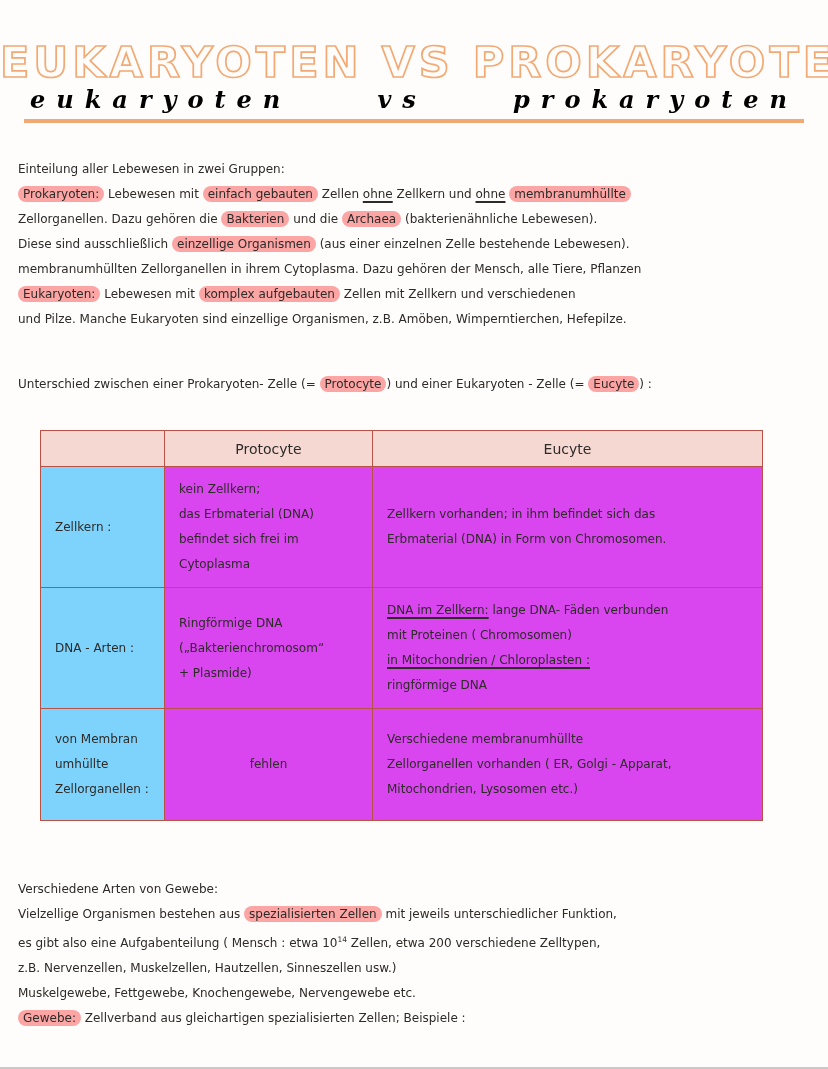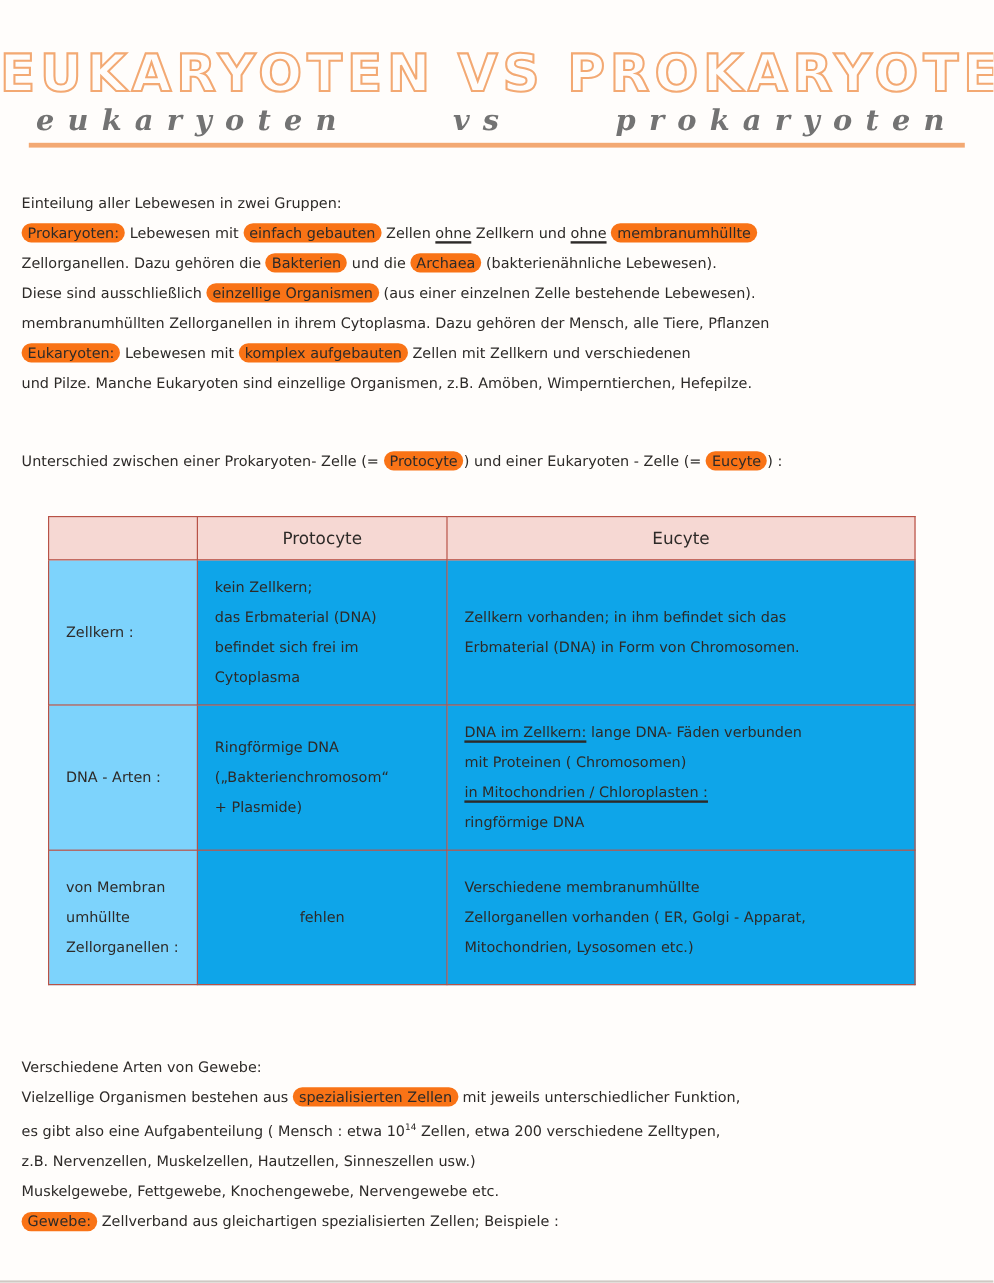--- a/index.html
+++ b/index.html
@@ -34,27 +34,27 @@
     align-items: flex-end;
     width: 780px;
     margin: 0 auto;
     padding: 0 6px 5px 6px;
     border-bottom: 4px solid #f3a973;
     font-family: "DejaVu Serif", serif;
     font-style: italic;
     font-weight: 600;
     font-size: 24px;
     letter-spacing: 11px;
-    color: #737373;
+    color: #000000;
   }
   
   .rtext { font-size: 12px; line-height: 25px; }
   .rline { min-height: 25px; }
   .hl {
-    background: #f97316;
+    background: #fca5a5;
     border-radius: 9px;
     padding: 1px 5px;
   }
   .ul {
     text-decoration: underline;
     text-decoration-thickness: 1.5px;
     text-underline-offset: 3px;
   }
   .sup { vertical-align: super; font-size: 0.62em; }
   .intro { margin: 34px 18px 0 18px; }
@@ -72,21 +72,21 @@
     height: 36px;
     background: #f6d8d3;
     font-weight: 400;
     font-size: 14px;
     text-align: center;
   }
   table.cmp col.c-label { width: 124px; }
   table.cmp col.c-proto { width: 208px; }
   table.cmp col.c-eu    { width: 390px; }
   table.cmp td {
-    background: #0ea5e9;
+    background: #d946ef;
     padding: 10px 14px;
     vertical-align: middle;
   }
   table.cmp td .rline { min-height: 22px; }
   table.cmp td.label {
     background: #7dd3fc;
     padding: 10px 8px 10px 14px;
   }
   table.cmp td.center { text-align: center; }
   tr.row-1 { height: 106px; }

